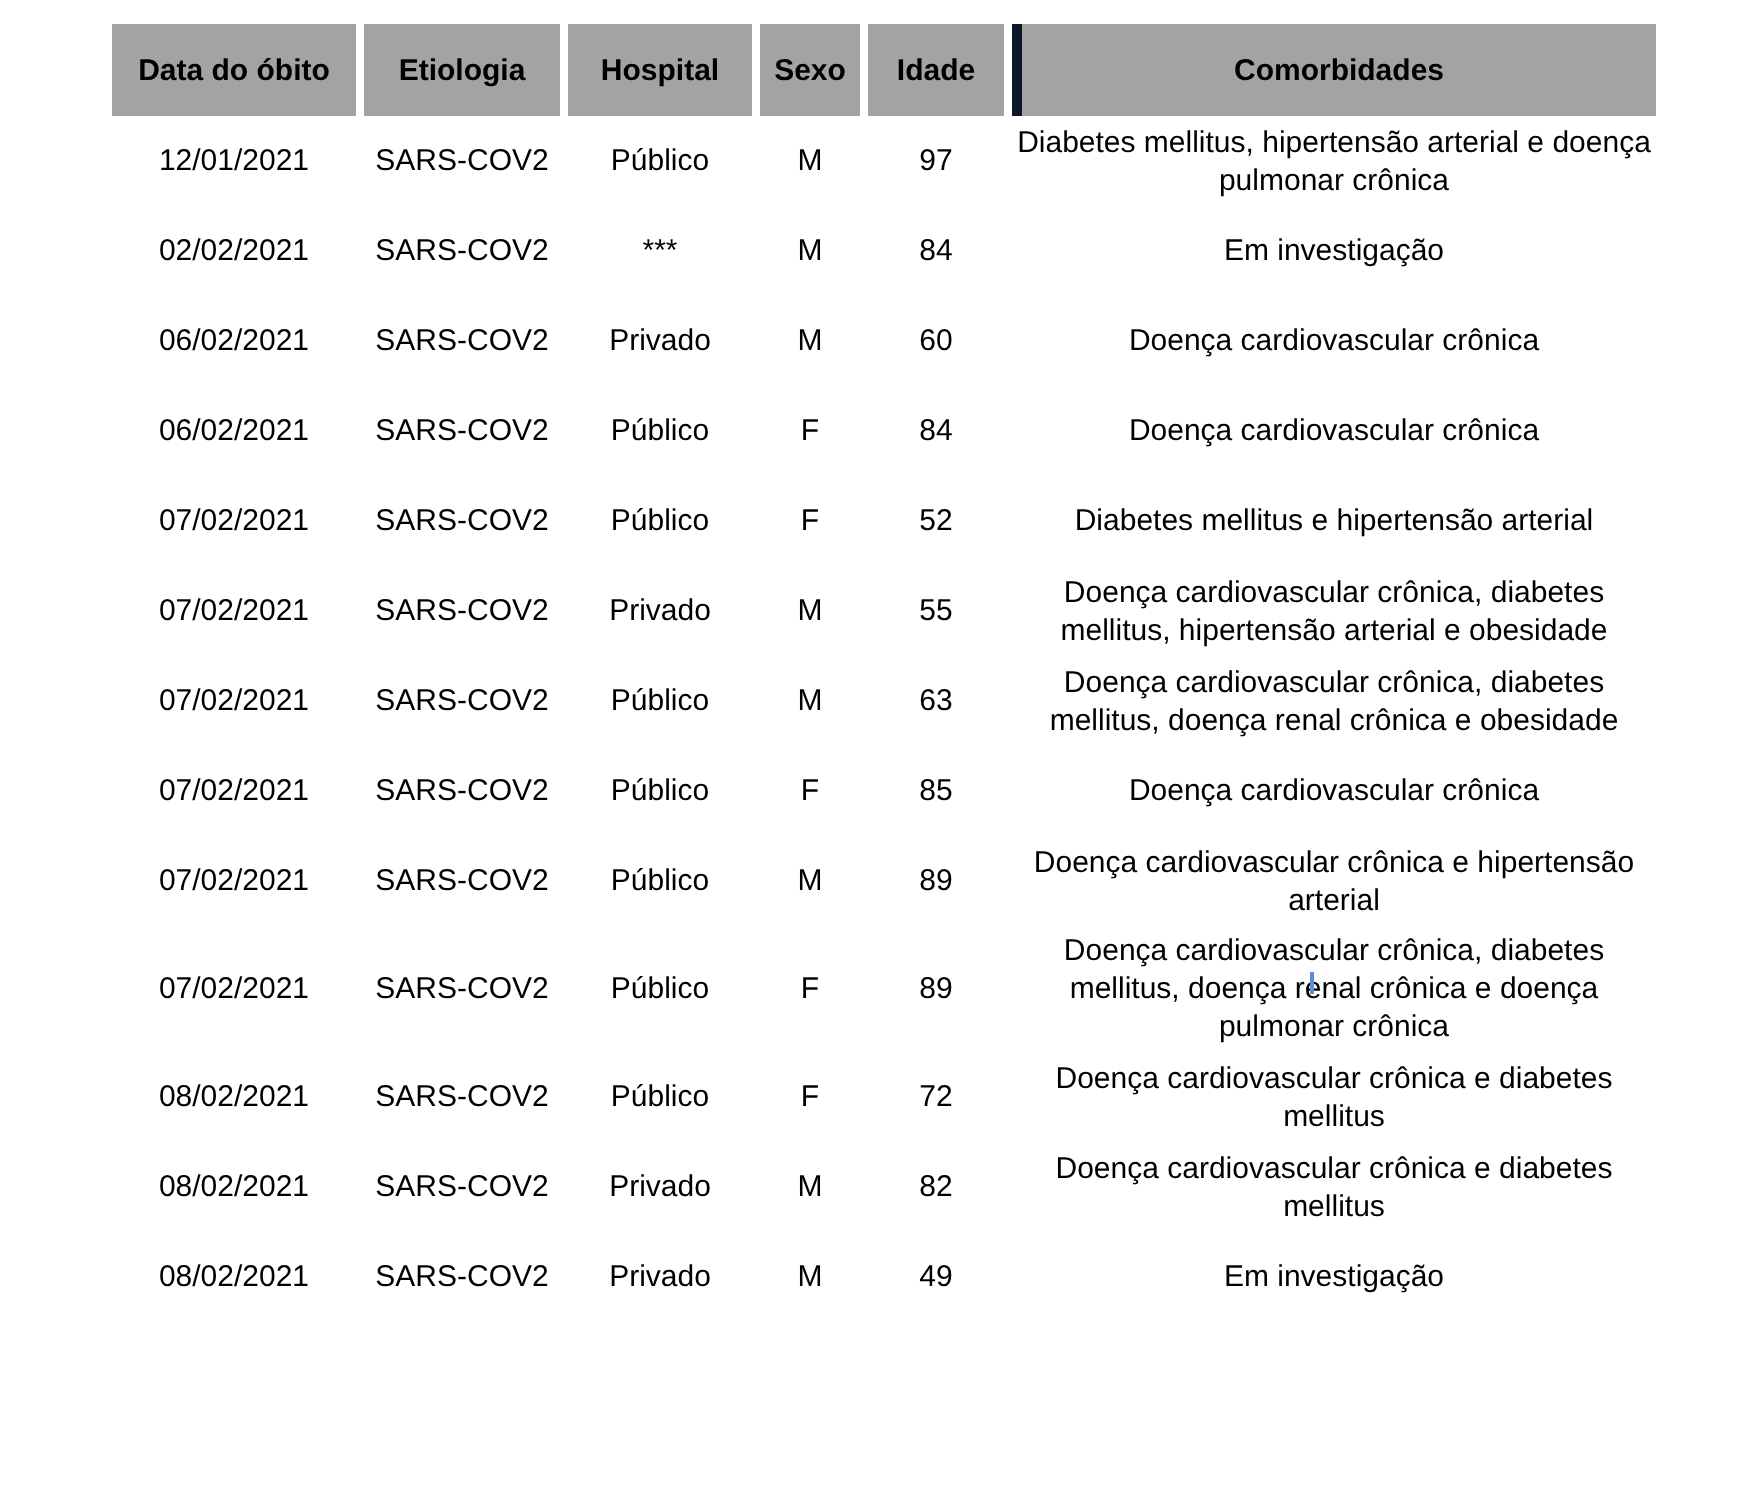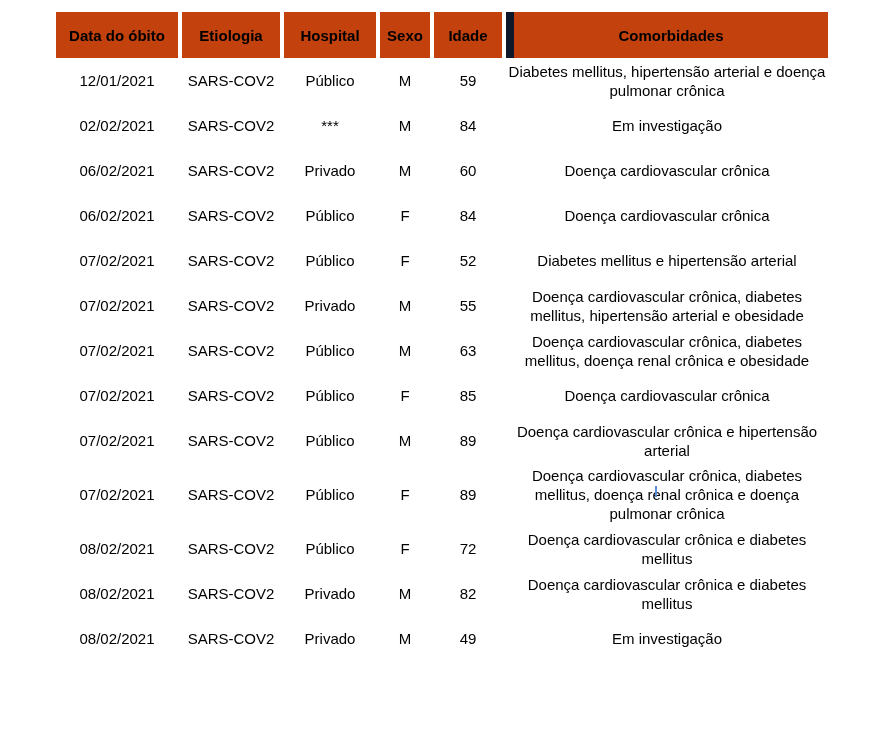--- a/index.html
+++ b/index.html
@@ -22,31 +22,31 @@
     width: 780px;
     margin: 12px 0 0 52px;
   }
   col.c-date  { width: 122px; }
   col.c-etio  { width: 98px; }
   col.c-hosp  { width: 92px; }
   col.c-sexo  { width: 50px; }
   col.c-idade { width: 68px; }
   
   th {
-    background: #c2410c;
+    background: #a3a3a3;
     height: 46px;
     font-weight: bold;
     font-size: 15px;
     line-height: 17px;
     text-align: center;
     vertical-align: middle;
     padding: 0 2px;
   }
   th.comorb {
-    border-left: 8px solid #0f172a;
+    border-left: 5px solid #0f172a;
     text-align: center;
   }
   td {
     font-size: 15px;
     line-height: 19px;
     text-align: center;
     vertical-align: middle;
     height: 39px;
     padding: 3px 2px;
   }
@@ -81,21 +81,21 @@
       <th>Idade</th>
       <th class="comorb">Comorbidades</th>
     </tr>
   </thead>
   <tbody id="table-body">
       <tr>
         <td>12/01/2021</td>
         <td>SARS-COV2</td>
         <td>Público</td>
         <td>M</td>
-        <td>59</td>
+        <td>97</td>
         <td>Diabetes mellitus, hipertensão arterial e doença pulmonar crônica</td>
       </tr>
       <tr>
         <td>02/02/2021</td>
         <td>SARS-COV2</td>
         <td>***</td>
         <td>M</td>
         <td>84</td>
         <td>Em investigação</td>
       </tr>

